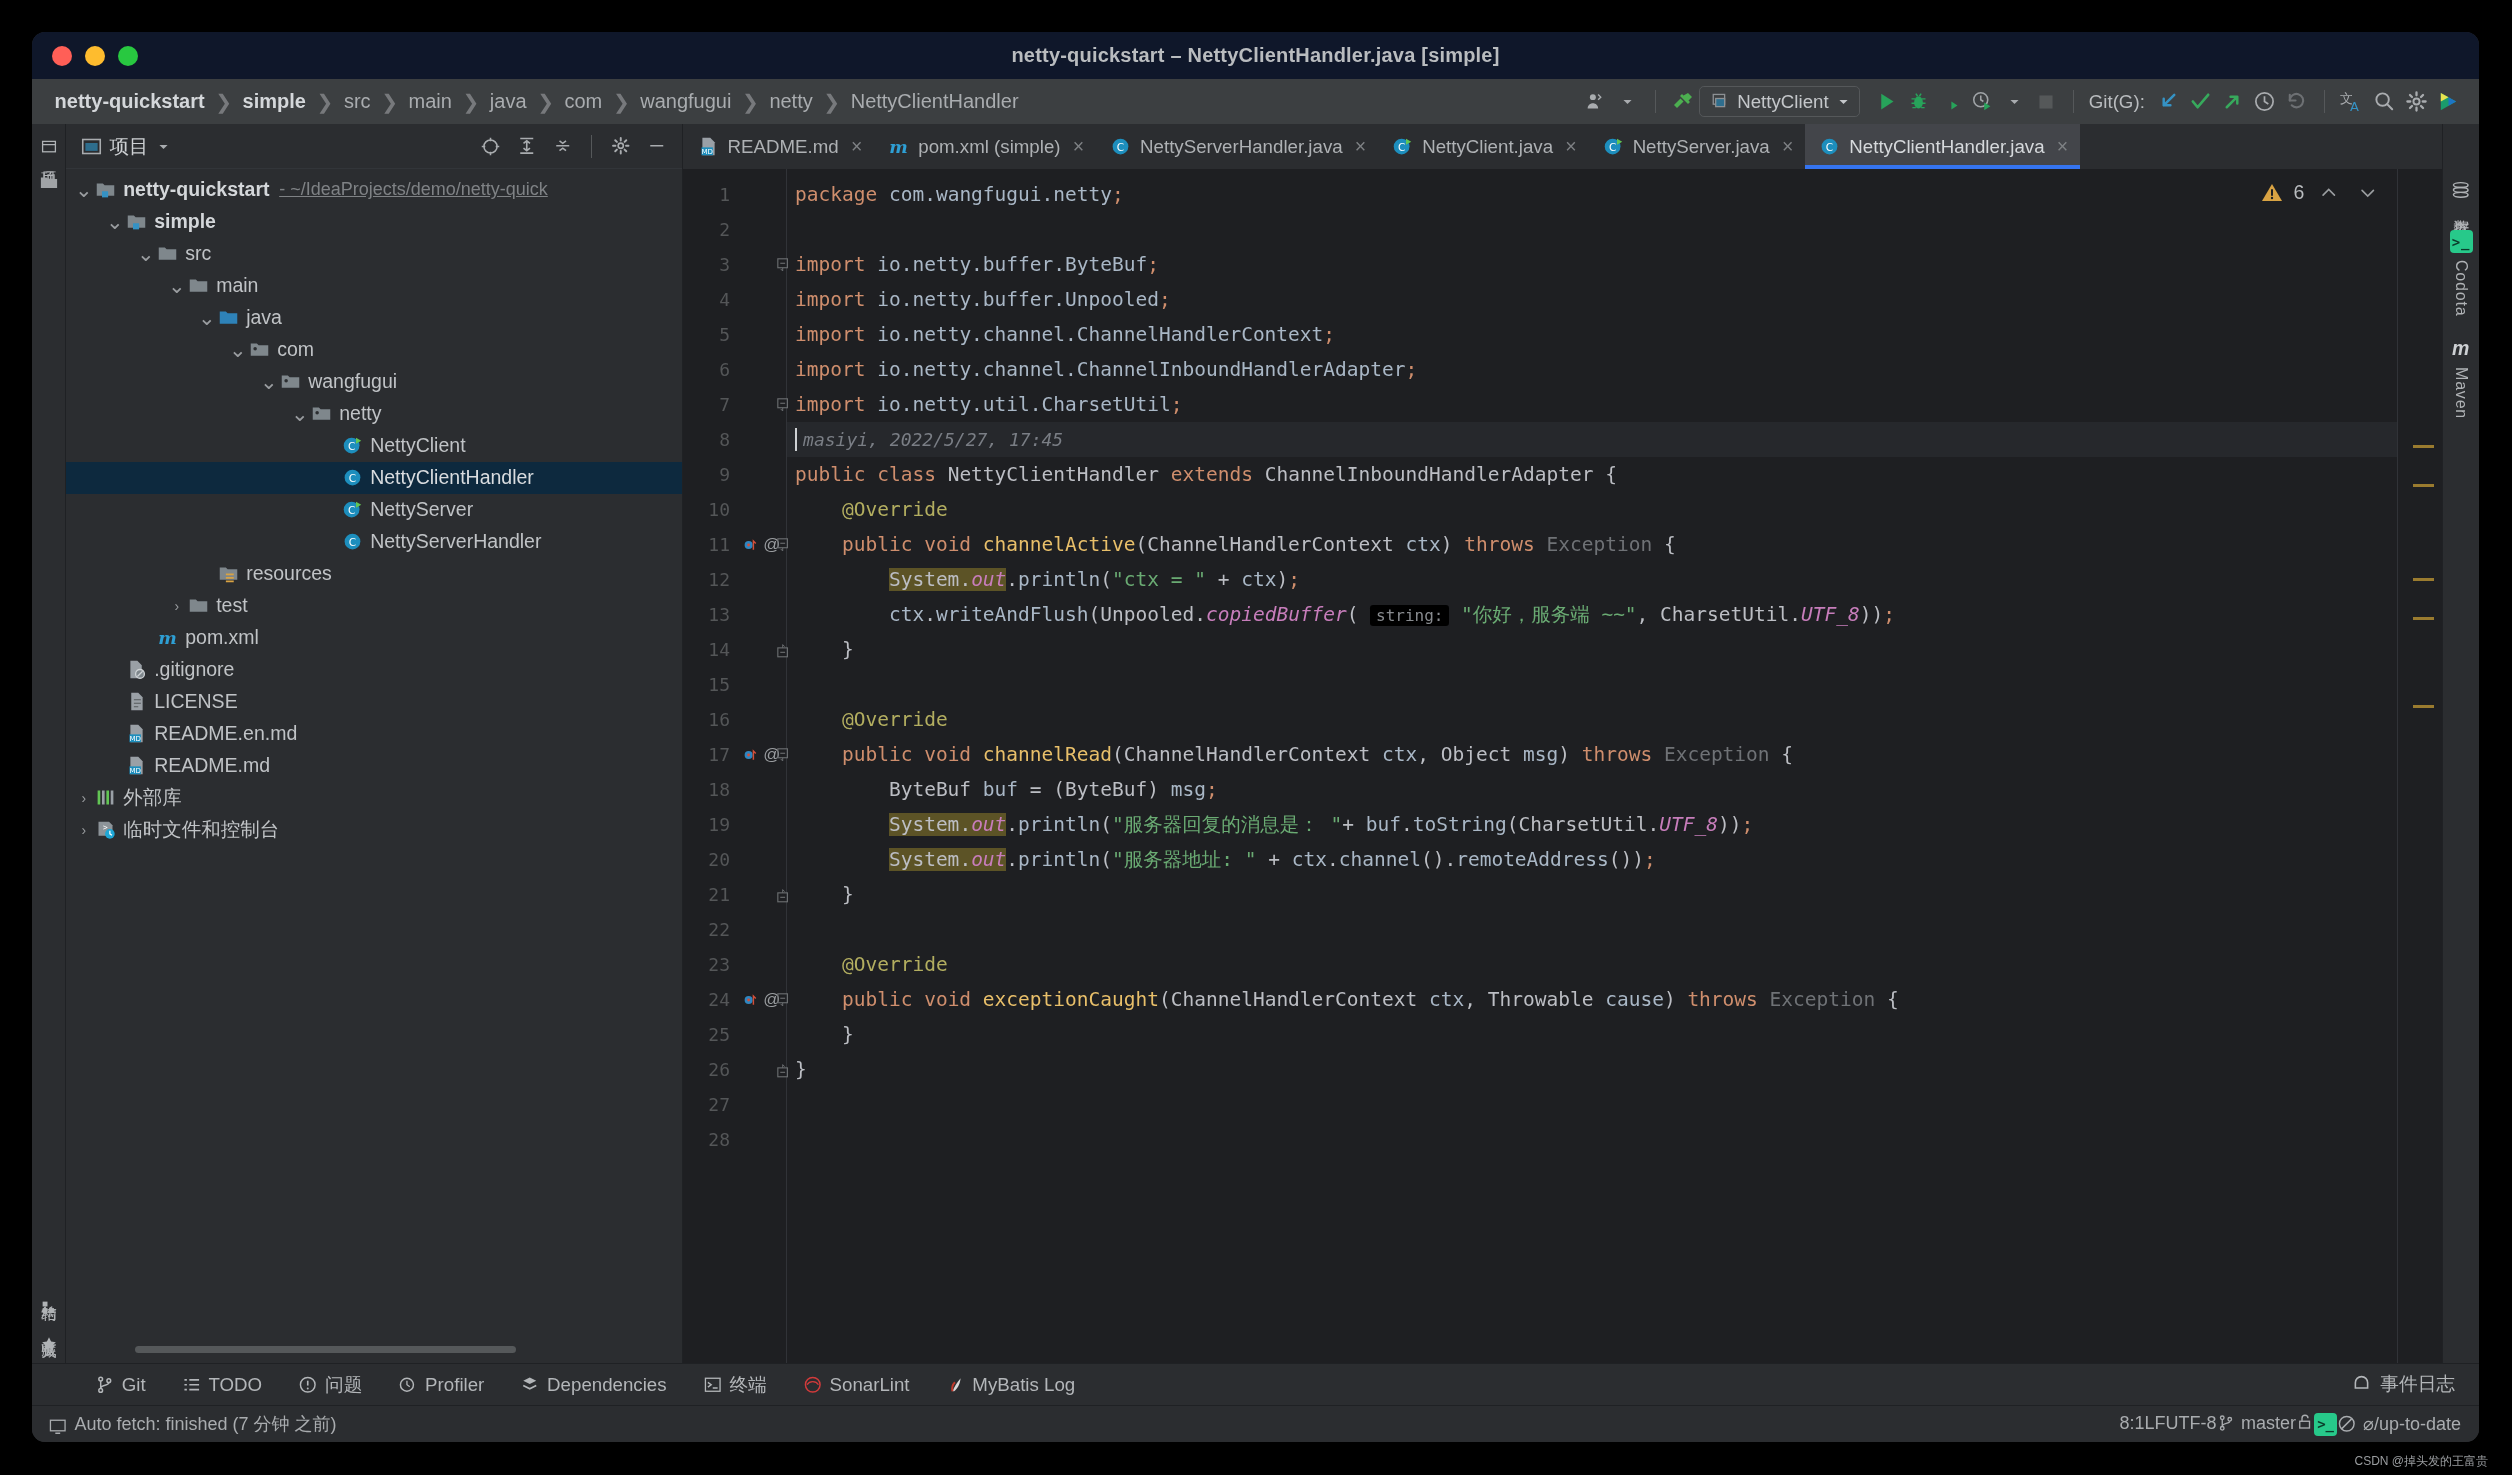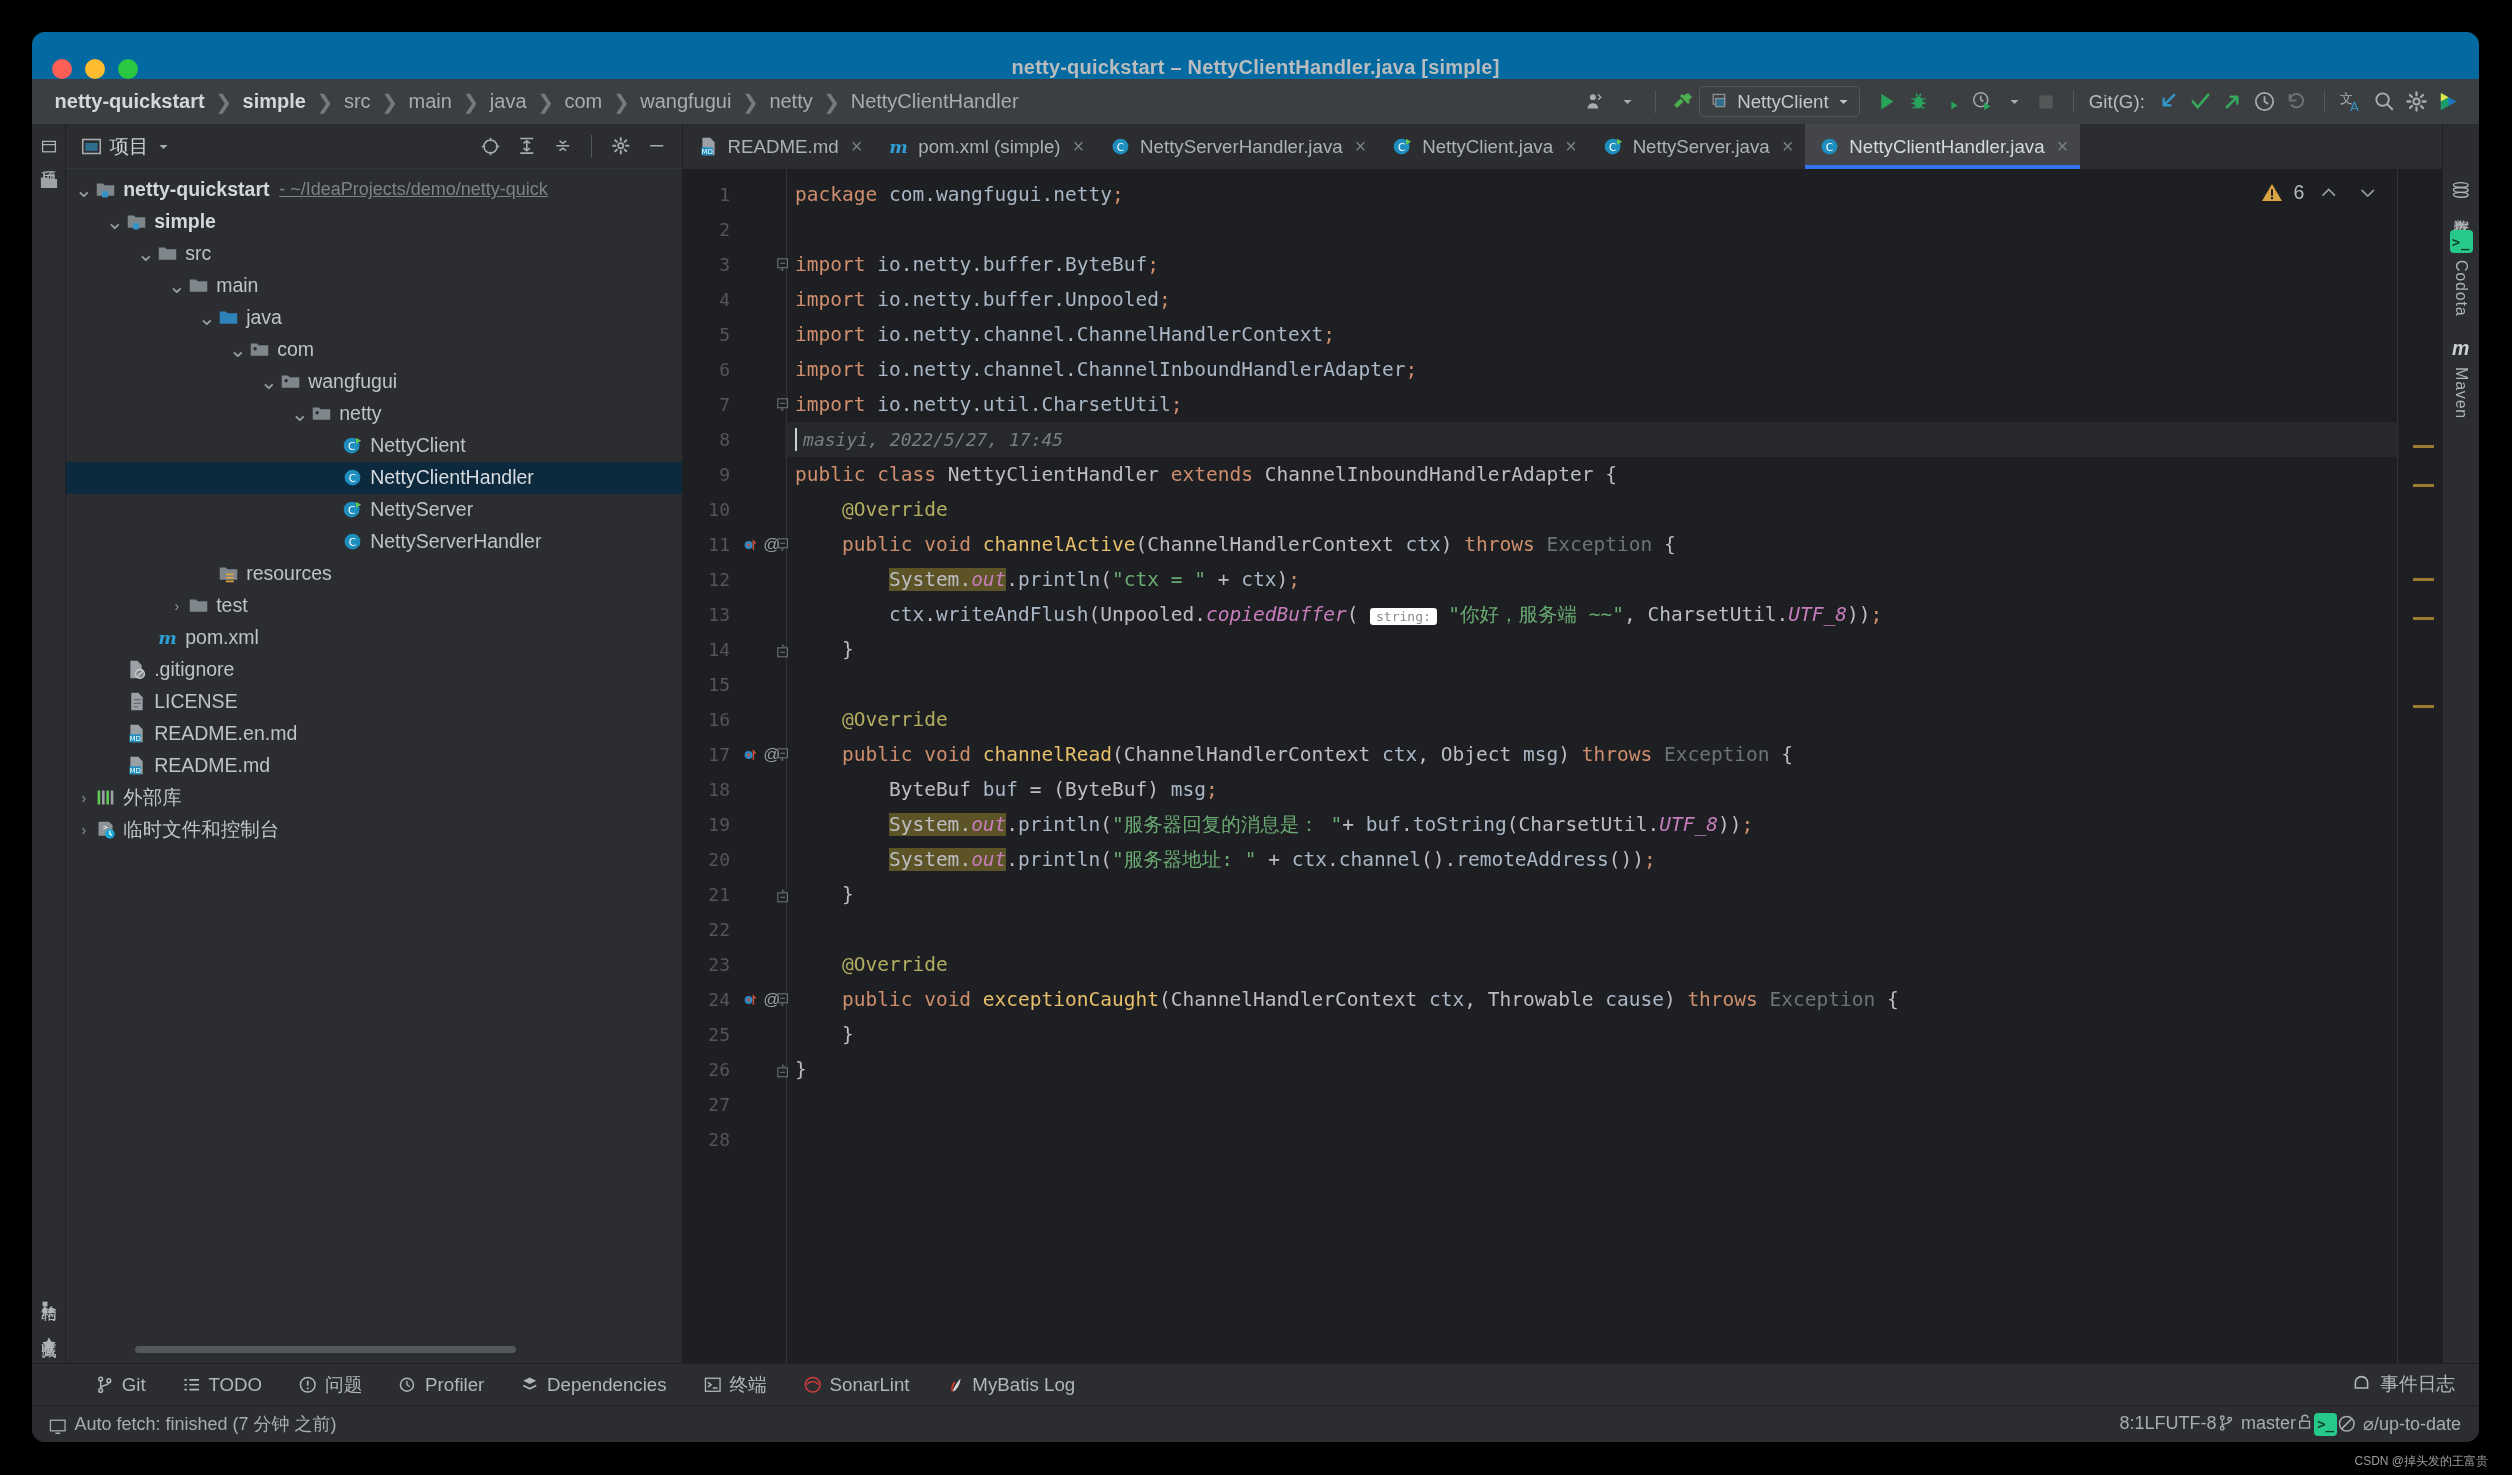--- a/index.html
+++ b/index.html
@@ -15,23 +15,23 @@
     width: 2447px; height: 1410px;
     background: #2b2d30;
     border-radius: 13px;
     overflow: hidden;
     display: flex; flex-direction: column;
   }
 
   
   .titlebar {
     height: 47px; flex: 0 0 47px;
-    background: #0369a1;
+    background: #0f172a;
     position: relative;
-    display: flex; align-items: flex-end;
+    display: flex; align-items: center;
   }
   .traffic { display: flex; gap: 13px; margin-left: 19.5px; }
   .dot { width: 20px; height: 20px; border-radius: 50%; }
   .dot.red { background: #ff5f57; }
   .dot.yellow { background: #febc2e; }
   .dot.green { background: #28c840; }
   .win-title {
     position: absolute; left: 0; right: 0; text-align: center;
     font-size: 20px; color: #b9bcbf; font-weight: bold;
     letter-spacing: 0.2px;
@@ -183,22 +183,22 @@
   .t  { color: #a9b7c6; }            
   .ty { color: #bcbec4; }            
   .fn { color: #e8bf6a; }            
   .st { color: #c77dbb; font-style: italic; }  
   .cm { color: #7a7e85; font-style: italic; }
   .punct { color: #bcbec4; }
   .semi  { color: #cf8e6d; }
   .gray  { color: #6f7276; }
   .hl-sysout { background: #5c5326; }
   .inlay {
-    background: #ffffff; color: #888b8f; border-radius: 3.2px;
-    padding: 0.8px 5.7px; font-size: 13px; font-style: normal;
+    background: #000000; color: #888b8f; border-radius: 3.2px;
+    padding: 0.8px 5.7px; font-size: 16px; font-style: normal;
   }
 
   
   .insp {
     width: 45px; flex: 0 0 45px; background: #1e1f22; position: relative;
     border-left: 0.8px solid #313338;
   }
   .insp-mark {
     position: absolute; right: 8px; width: 21px; height: 3.2px; background: #9a7b2f;
   }

